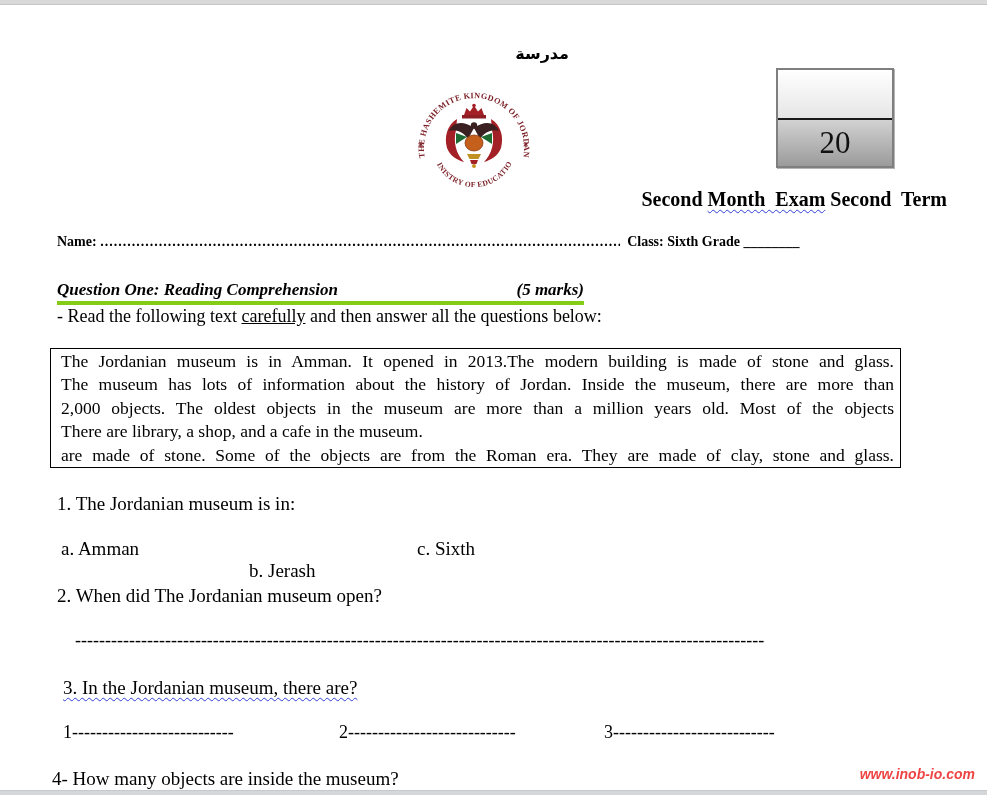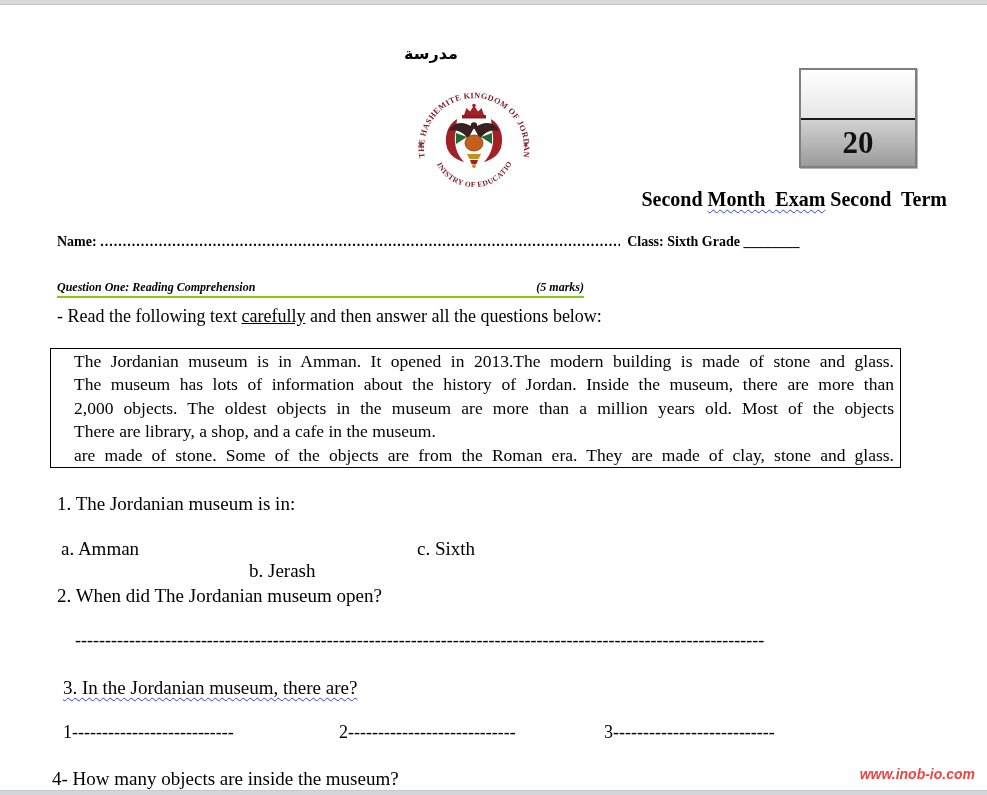--- a/index.html
+++ b/index.html
@@ -14,28 +14,28 @@
   }
   .edge-top {
     position: absolute; left: 0; top: 0; width: 987px; height: 5px;
     background: #d9d9d9; border-bottom: 1px solid #c6c6c6;
   }
   .edge-bottom {
     position: absolute; left: 0; top: 790px; width: 987px; height: 5px;
     background: #d4d7d9; border-top: 1px solid #c6cacc;
   }
   .arabic-school {
-    position: absolute; left: 404px; top: 44px; width: 150px;
-    text-align: left; font-family: "DejaVu Sans", sans-serif;
+    position: absolute; left: 419px; top: 44px; width: 150px;
+    text-align: right; font-family: "DejaVu Sans", sans-serif;
     font-weight: bold; font-size: 16px;
   }
   .logo { position: absolute; left: 411px; top: 92px; width: 126px; height: 96px; }
   .marks-box {
-    position: absolute; left: 799px; top: 68px; width: 118px; height: 100px;
-    border: 2px solid #7f7f7f; box-shadow: 1px 1px 0 #b5b5b5; font-weight: bold;
+    position: absolute; left: 776px; top: 68px; width: 118px; height: 100px;
+    border: 2px solid #7f7f7f; box-shadow: 1px 1px 0 #b5b5b5;
   }
   .marks-box .cell-top {
     height: 50px; background: linear-gradient(#ffffff, #e6e6e6);
     border-bottom: 2px solid #1a1a1a;
   }
   .marks-box .cell-bottom {
     height: 46px; background: linear-gradient(#d2d2d2, #9b9b9b);
     display: flex; align-items: center; justify-content: center;
     font-size: 31px; color: #111;
   }
@@ -57,30 +57,30 @@
     display: flex; align-items: baseline; white-space: pre;
   }
   .name-dots {
     display: inline-block; width: 520px; overflow: hidden; white-space: nowrap;
     letter-spacing: 1px;
   }
   .class-blank { letter-spacing: 0; }
   .q-heading {
     position: absolute; left: 57px; top: 280px; width: 527px;
     display: flex; justify-content: space-between;
-    font-weight: bold; font-style: italic; font-size: 12px;
-    border-bottom: 2px solid #84cc16; padding-bottom: 1px;
+    font-weight: bold; font-style: italic; font-size: 17px;
+    border-bottom: 4px solid #84cc16; padding-bottom: 1px;
   }
   .instruction {
     position: absolute; left: 57px; top: 306px; font-size: 18px;
   }
   .instruction .u { text-decoration: underline; }
   .passage-box {
     position: absolute; left: 50px; top: 348px; width: 851px; height: 120px;
-    border: 1.5px solid #000; padding: 1px 6px 0 23px;
+    border: 1.5px solid #000; padding: 1px 6px 0 10px;
     font-size: 17.5px; line-height: 23.4px;
   }
   .pline { text-align: justify; }
   .pline.just { text-align-last: justify; }
   .q-text { position: absolute; font-size: 19px; }
   .q1 { left: 57px; top: 493px; }
   .opt { position: absolute; top: 538px; font-size: 19px; }
   .opt-a { left: 61px; } .opt-b { left: 249px; margin-top: 22px; } .opt-c { left: 417px; }
   .q2 { left: 57px; top: 585px; }
   .answer-dashes {

